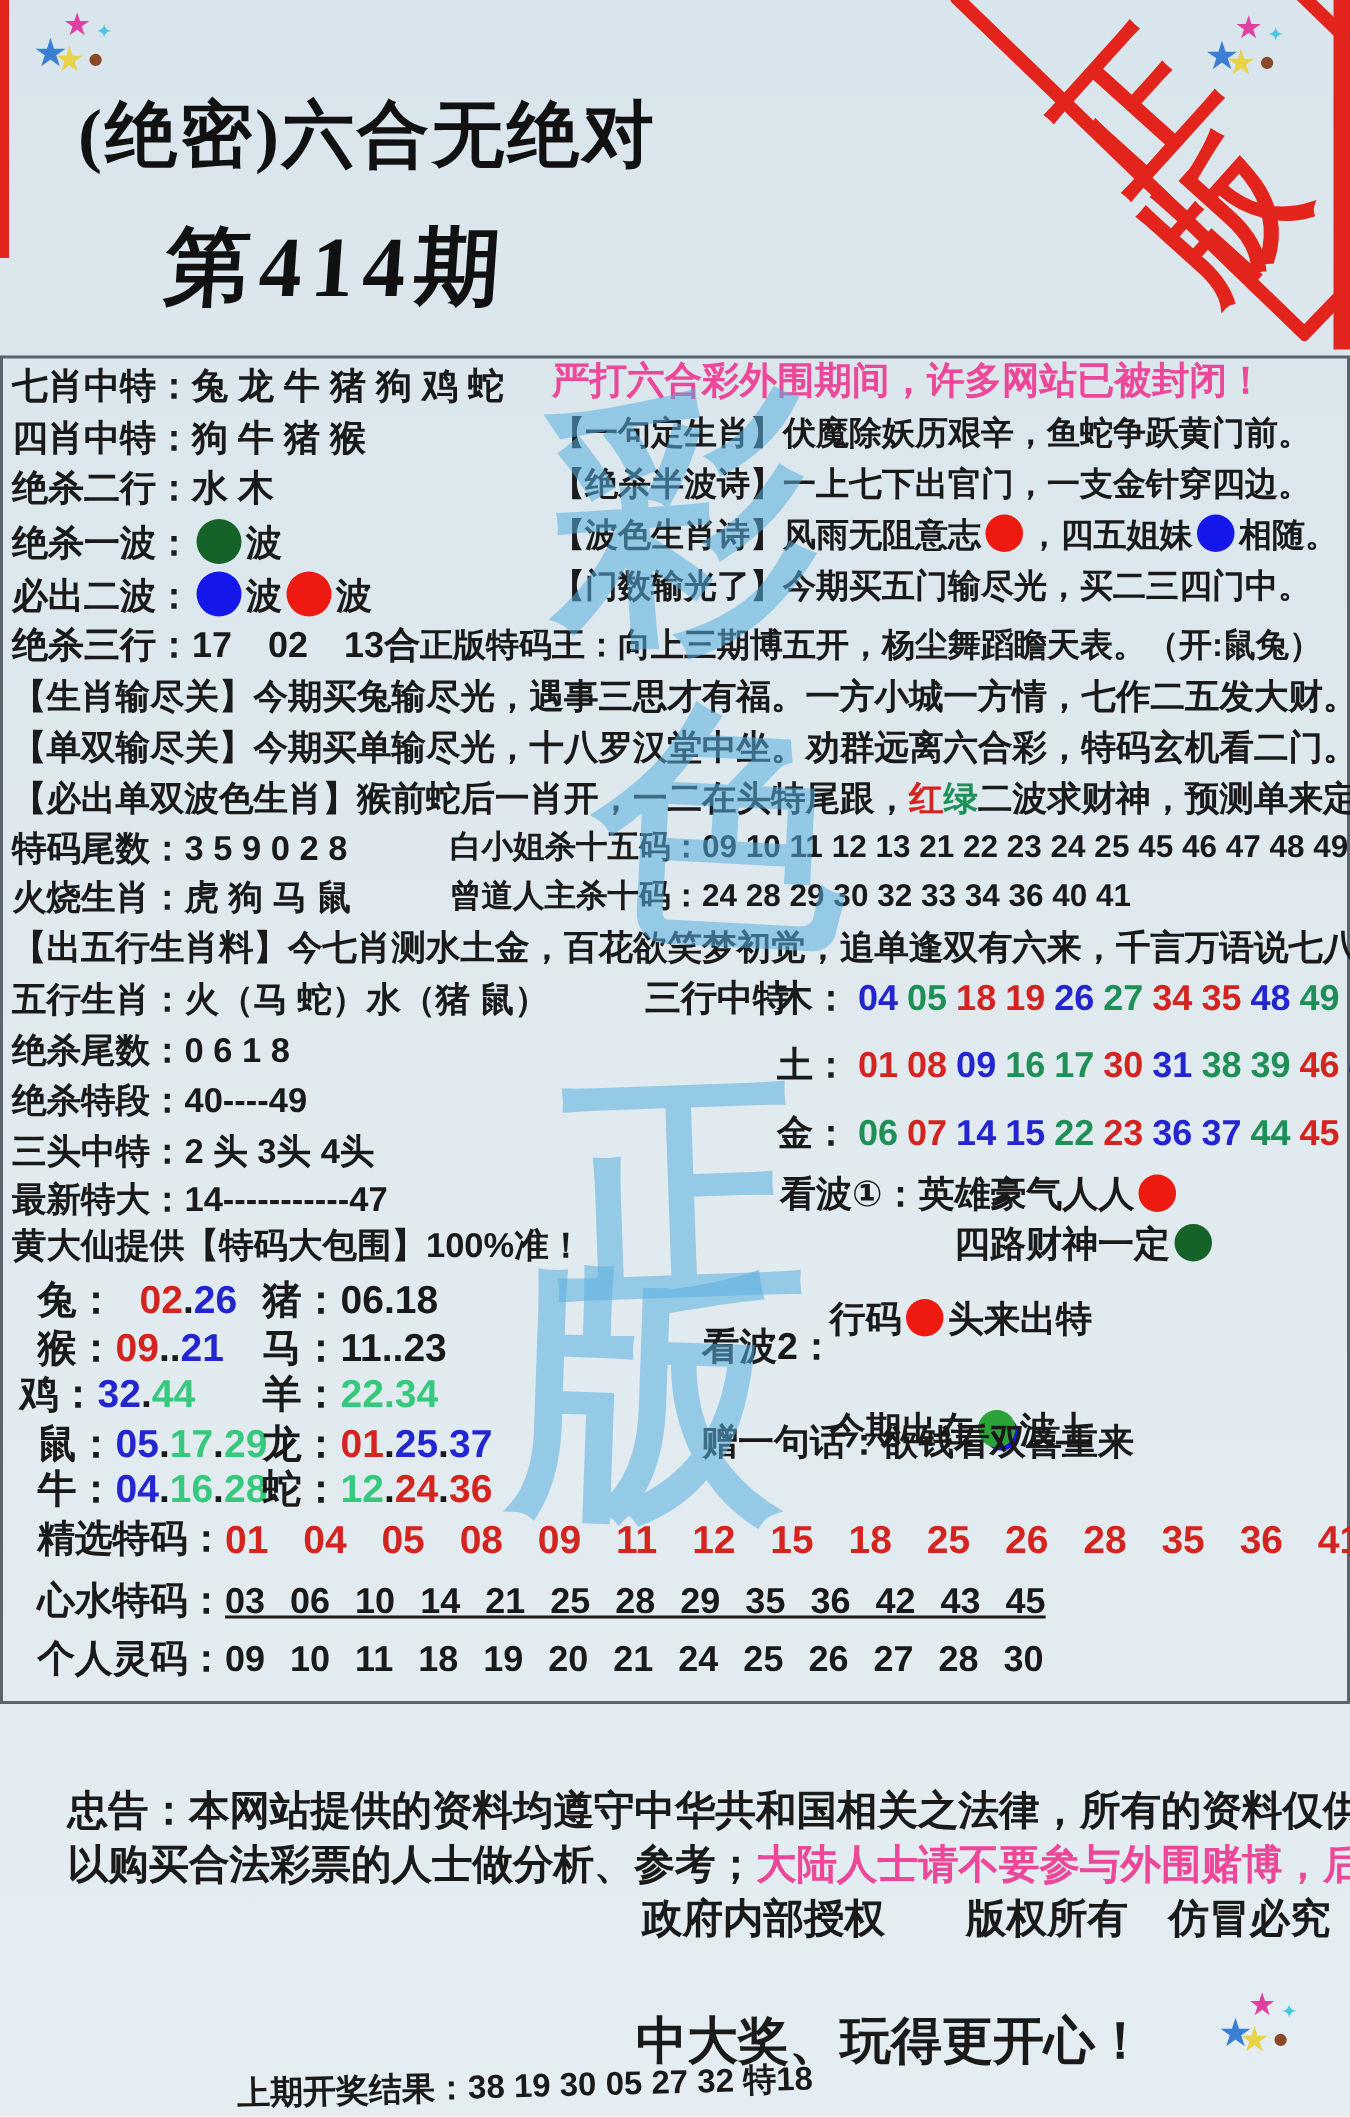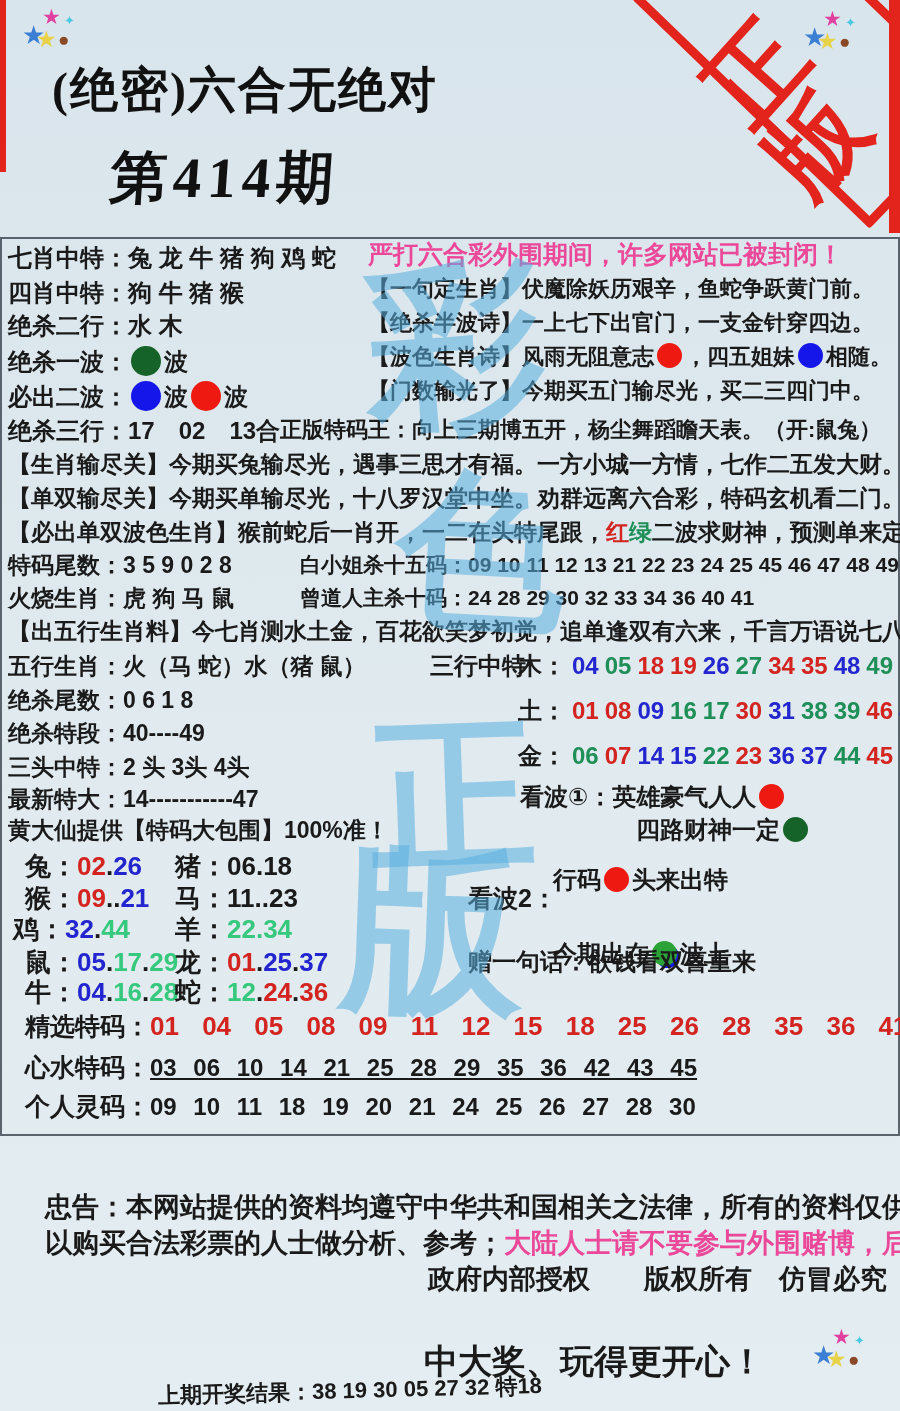--- a/index.html
+++ b/index.html
@@ -118,21 +118,21 @@
 <div class="abs ln" style="left:8px;top:786px;font-size:23px;">最新特大：14-----------47</div>
 <div class="abs ln" style="left:8px;top:817px;font-size:23px;">黄大仙提供【特码大包围】100%准！</div>
 
 <div class="abs ln" style="left:430px;top:652px;font-size:24px;">三行中特</div>
 <div class="abs ln seq6" style="left:518px;top:652px;font-size:24px;"><span>木：</span><span style="color: rgb(35, 38, 207);">04</span><span style="color: rgb(31, 143, 88);">05</span><span style="color: rgb(212, 36, 32);">18</span><span style="color: rgb(212, 36, 32);">19</span><span style="color: rgb(35, 38, 207);">26</span><span style="color: rgb(31, 143, 88);">27</span><span style="color: rgb(212, 36, 32);">34</span><span style="color: rgb(212, 36, 32);">35</span><span style="color: rgb(35, 38, 207);">48</span><span style="color: rgb(31, 143, 88);">49</span></div>
 <div class="abs ln seq6" style="left:518px;top:697px;font-size:24px;"><span>土：</span><span style="color: rgb(212, 36, 32);">01</span><span style="color: rgb(212, 36, 32);">08</span><span style="color: rgb(35, 38, 207);">09</span><span style="color: rgb(31, 143, 88);">16</span><span style="color: rgb(31, 143, 88);">17</span><span style="color: rgb(212, 36, 32);">30</span><span style="color: rgb(35, 38, 207);">31</span><span style="color: rgb(31, 143, 88);">38</span><span style="color: rgb(31, 143, 88);">39</span><span style="color: rgb(212, 36, 32);">46</span><span style="color: rgb(35, 38, 207);">47</span></div>
 <div class="abs ln seq6" style="left:518px;top:742px;font-size:24px;"><span>金：</span><span style="color: rgb(31, 143, 88);">06</span><span style="color: rgb(212, 36, 32);">07</span><span style="color: rgb(35, 38, 207);">14</span><span style="color: rgb(35, 38, 207);">15</span><span style="color: rgb(31, 143, 88);">22</span><span style="color: rgb(212, 36, 32);">23</span><span style="color: rgb(35, 38, 207);">36</span><span style="color: rgb(35, 38, 207);">37</span><span style="color: rgb(31, 143, 88);">44</span><span style="color: rgb(212, 36, 32);">45</span></div>
 <div class="abs ln" style="left:520px;top:783px;font-size:24px;"><span>看波①：英雄豪气人人</span><span class="circ" style="background: rgb(238, 26, 18);"></span></div>
 <div class="abs ln" style="left:636px;top:816px;font-size:24px;"><span>四路财神一定</span><span class="circ" style="background: rgb(21, 99, 40);"></span></div>
 
-<div class="abs ln" style="left:25px;top:852px;font-size:26px;"><span>兔：</span><span style="color: rgb(212, 36, 32);">02</span><span>.</span><span style="color: rgb(35, 38, 207);">26</span></div>
+<div class="abs ln" style="left:25px;top:852px;font-size:26px;"><span>兔：</span><span style="color: rgb(212, 36, 32); margin-left: 16px;">02</span><span>.</span><span style="color: rgb(35, 38, 207);">26</span></div>
 <div class="abs ln" style="left:175px;top:852px;font-size:26px;">猪：06.18</div>
 <div class="abs ln" style="left:25px;top:884px;font-size:26px;"><span>猴：</span><span style="color: rgb(212, 36, 32);">09</span><span>..</span><span style="color: rgb(35, 38, 207);">21</span></div>
 <div class="abs ln" style="left:175px;top:884px;font-size:26px;">马：11..23</div>
 <div class="abs ln" style="left:13px;top:915px;font-size:26px;"><span>鸡：</span><span style="color: rgb(35, 38, 207);">32</span><span>.</span><span style="color: rgb(54, 201, 125);">44</span></div>
 <div class="abs ln" style="left:175px;top:915px;font-size:26px;"><span>羊：</span><span style="color: rgb(54, 201, 125);">22.34</span></div>
 <div class="abs ln" style="left:25px;top:948px;font-size:26px;"><span>鼠：</span><span style="color: rgb(35, 38, 207);">05</span><span>.</span><span style="color: rgb(54, 201, 125);">17</span><span>.</span><span style="color: rgb(54, 201, 125);">29</span></div>
 <div class="abs ln" style="left:175px;top:948px;font-size:26px;"><span>龙：</span><span style="color: rgb(212, 36, 32);">01</span><span>.</span><span style="color: rgb(35, 38, 207);">25</span><span>.</span><span style="color: rgb(35, 38, 207);">37</span></div>
 <div class="abs ln" style="left:25px;top:978px;font-size:26px;"><span>牛：</span><span style="color: rgb(35, 38, 207);">04</span><span>.</span><span style="color: rgb(54, 201, 125);">16</span><span>.</span><span style="color: rgb(54, 201, 125);">28</span></div>
 <div class="abs ln" style="left:175px;top:978px;font-size:26px;"><span>蛇：</span><span style="color: rgb(54, 201, 125);">12</span><span>.</span><span style="color: rgb(212, 36, 32);">24</span><span>.</span><span style="color: rgb(212, 36, 32);">36</span></div>
 

